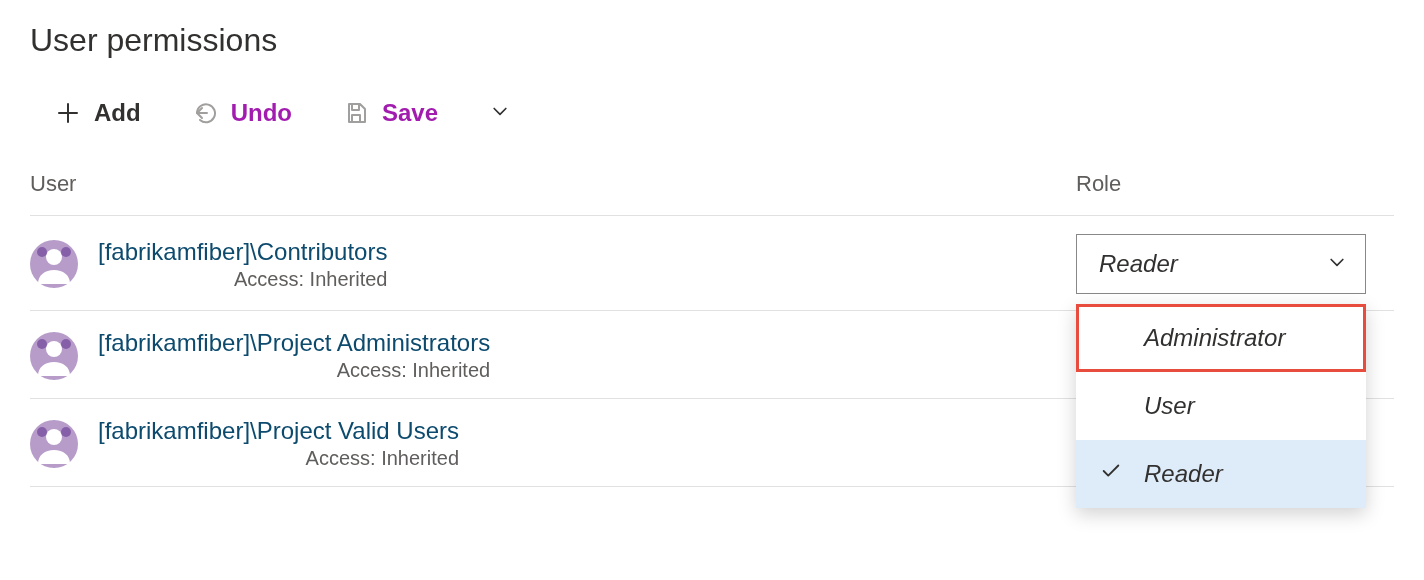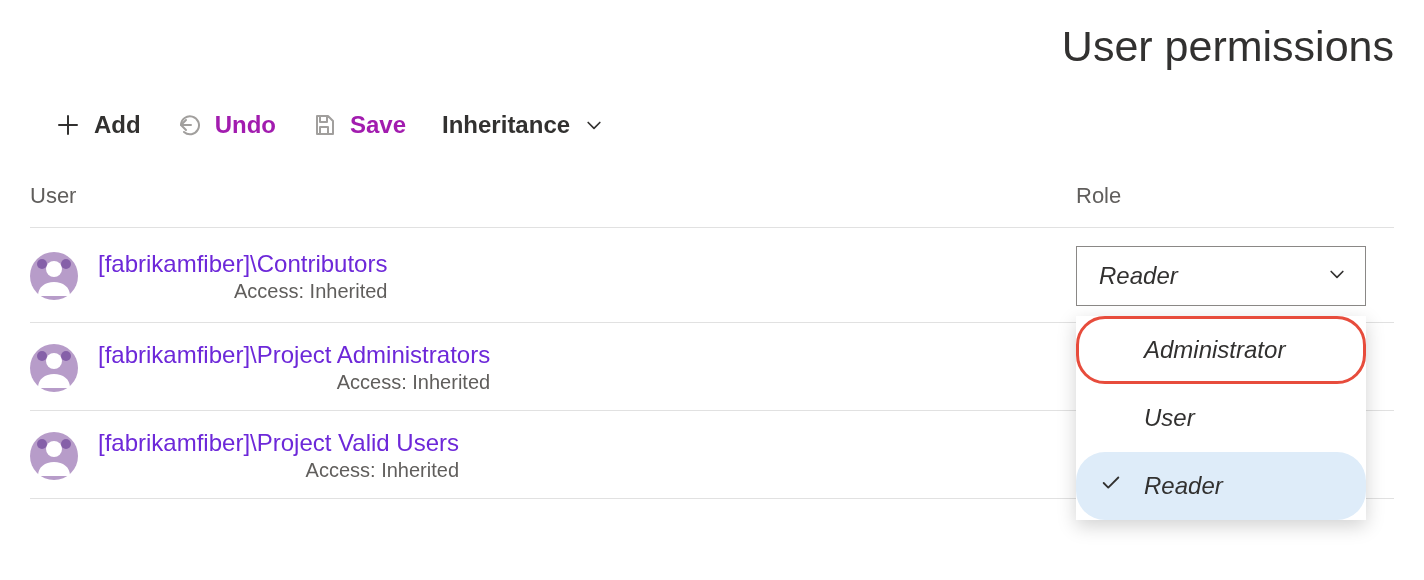--- a/index.html
+++ b/index.html
@@ -10,29 +10,28 @@
     height: 580px;
     font-family: "Segoe UI", -apple-system, BlinkMacSystemFont, sans-serif;
     background: #fff;
     color: #323130;
     overflow: hidden;
   }
   .page {
     padding: 0 30px;
   }
   .page-title {
-    font-size: 43px;
+    font-size: 32px;
     font-weight: 400;
     margin: 22px 0 40px 0;
-    text-align: right;
   }
   .toolbar {
     display: flex;
     align-items: flex-start;
-    gap: 36px;
+    gap: 52px;
     margin-left: 26px;
     margin-bottom: 44px;
   }
   .tb-btn {
     display: inline-flex;
     align-items: center;
     gap: 14px;
     font-size: 24px;
     font-weight: 600;
     cursor: pointer;
@@ -66,21 +65,21 @@
     display: flex;
     align-items: center;
     gap: 20px;
   }
   .avatar {
     width: 48px;
     height: 48px;
     flex: 0 0 48px;
   }
   .user-text { display:flex; flex-direction:column; gap:2px; }
-  .user-name { font-size: 24px; color:#6d28d9; }
+  .user-name { font-size: 24px; color:#0c4a6e; }
   .user-access { font-size: 20px; color:#605e5c;text-align:right; }
   .row-role { width:318px; position:relative;font-style:italic; }
   .role-select {
     width: 290px;
     height: 60px;
     border: 1px solid #8a8886;
     display: flex;
     align-items: center;
     justify-content: space-between;
     padding: 0 18px 0 22px;
@@ -97,21 +96,20 @@
     z-index: 10;
   }
   .dd-item {
     height: 68px;
     display: flex;
     align-items: center;
     padding-left: 68px;
     font-size: 24px;
     position: relative;
     cursor: pointer;
-    border-radius: 29px;
   }
   .dd-item.highlight {
     border: 3px solid #e74c3c;
     padding-left: 65px;
   }
   .dd-item.selected {
     background: #deecf9;
   }
   .dd-check {
     position: absolute;
@@ -149,21 +147,20 @@
     <span class="tb-btn disabled">
       <span class="icon24">
         <svg viewBox="0 0 24 24" width="24" height="24">
             <path d="M5 3h11l5 5v13H5z M8 3v6h7V3 M8 21v-7h8v7" stroke="#a19f9d" stroke-width="2" fill="none" stroke-linejoin="round"></path>
           </svg>
       </span>
       <span>Save</span>
     </span>
 
     <span class="tb-btn">
-      <span>Inheritance</span>
       <span class="icon24">
         <svg viewBox="0 0 24 24" width="20" height="20">
             <path d="M5 9l7 7 7-7" stroke="#323130" stroke-width="2" fill="none" stroke-linecap="round" stroke-linejoin="round"></path>
           </svg>
       </span>
     </span>
   </div>
 
   <div class="col-headers">
     <div class="col-user">User</div>

